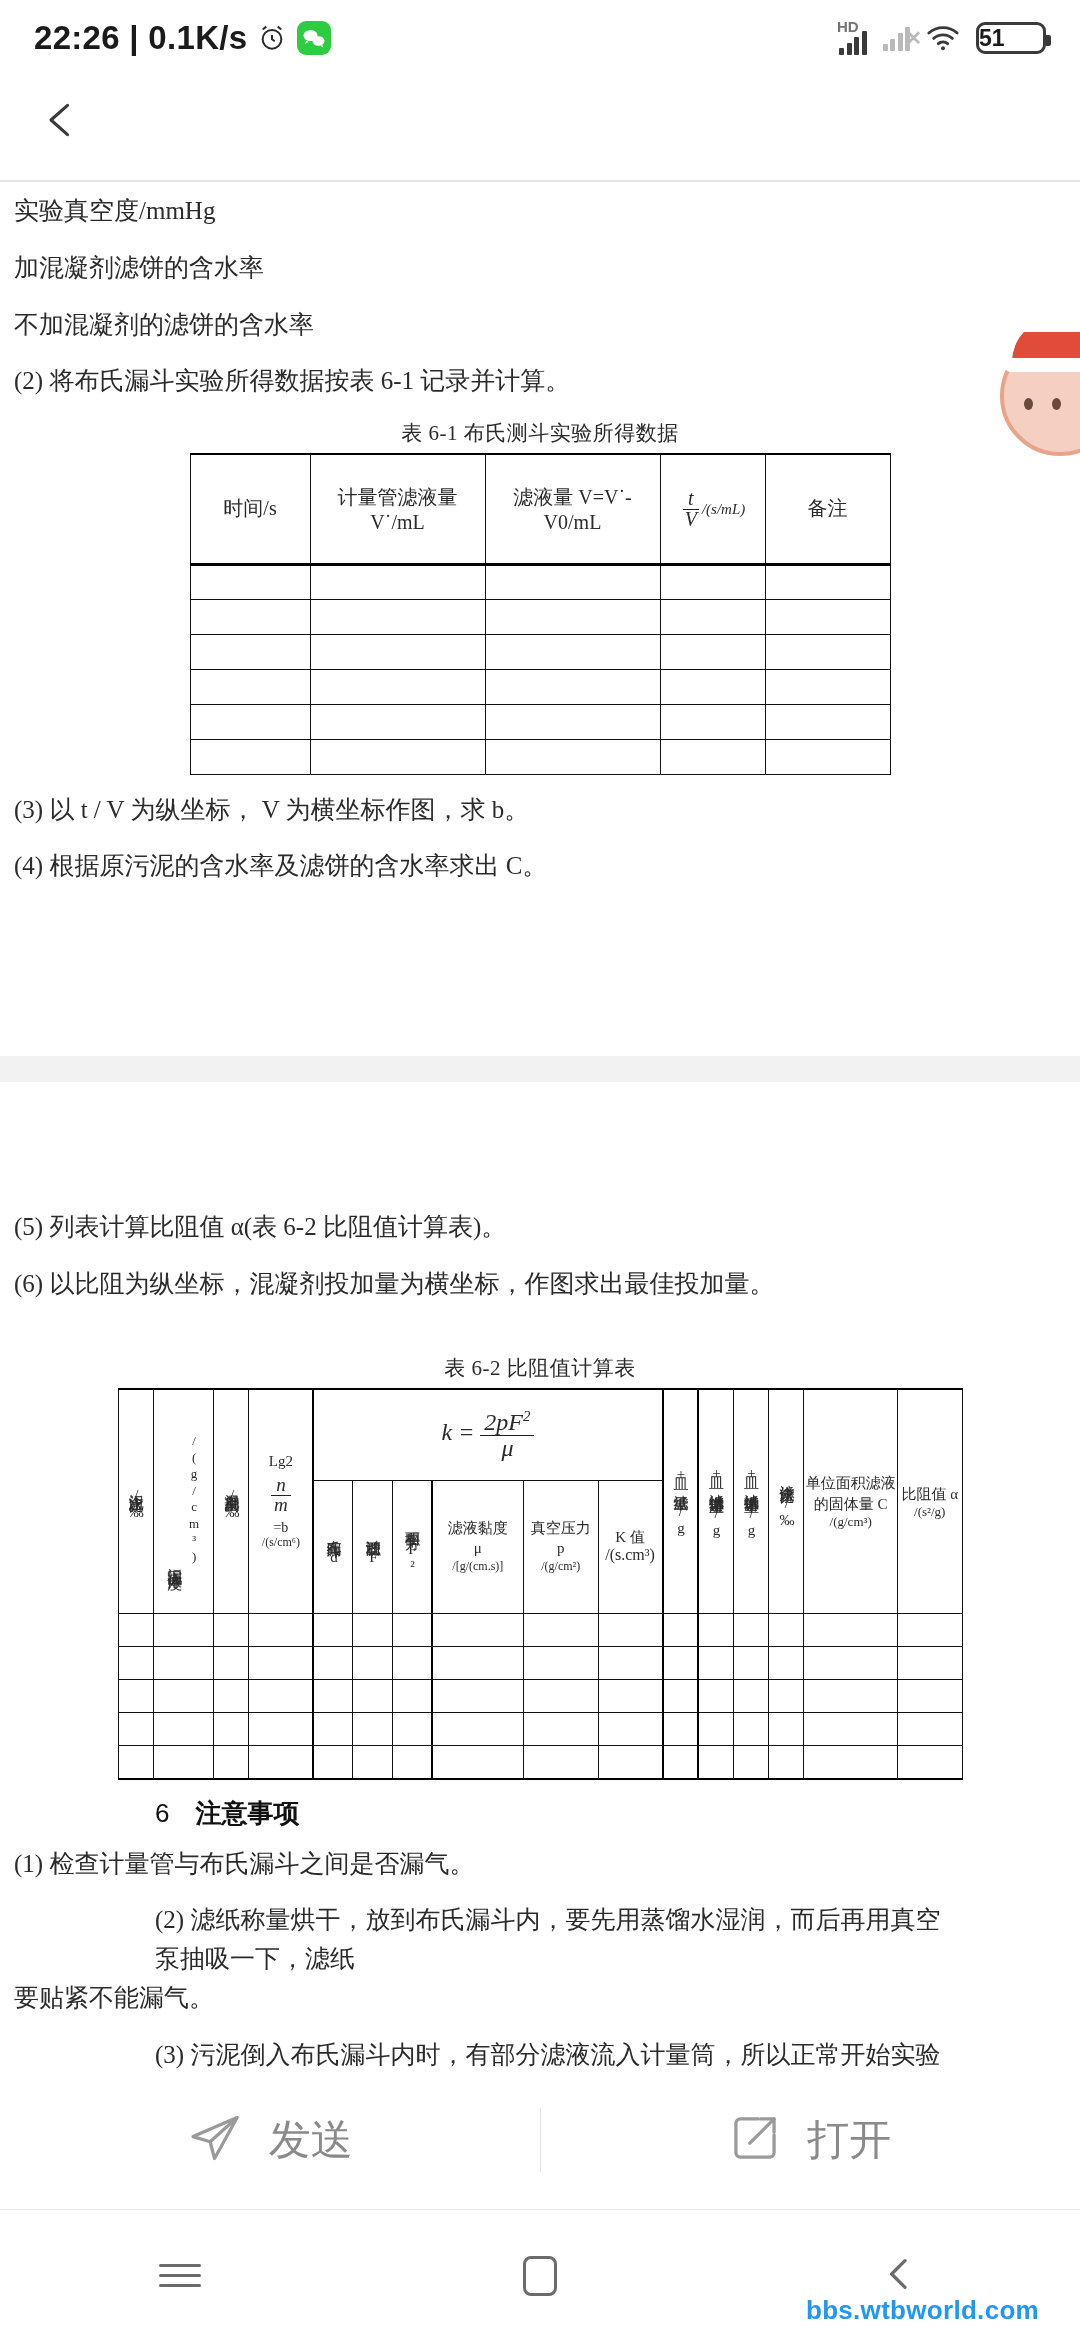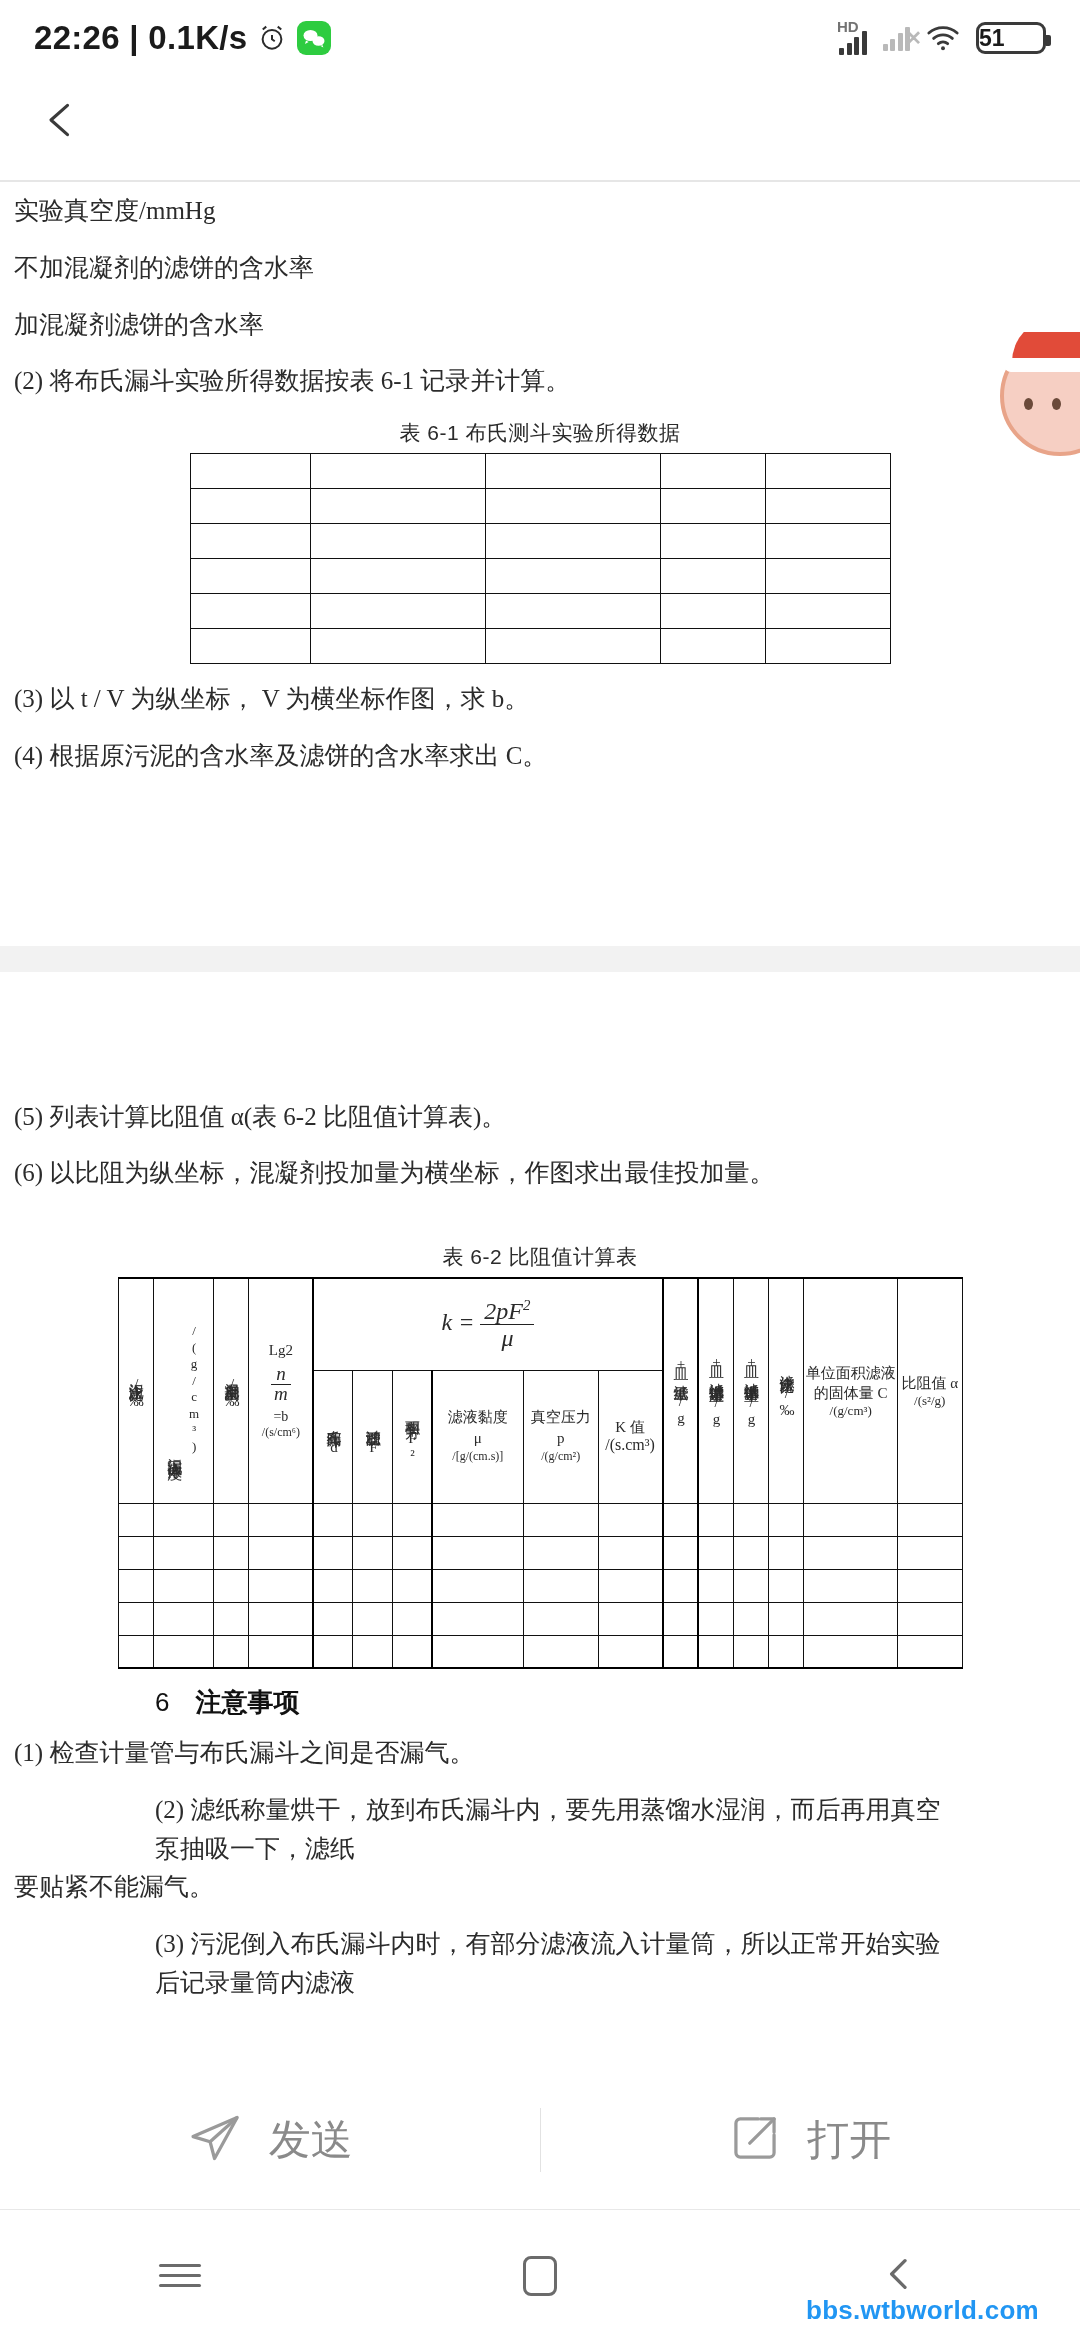--- a/index.html
+++ b/index.html
@@ -73,21 +73,21 @@
 
   .ptxt {
     font-family:"Liberation Serif","DejaVu Serif",serif;
     font-size:25px; color:#2b2b2b; line-height:1.55;
     padding-left:155px; padding-right:120px;
   }
   .lh { margin-bottom:18px;padding-left:14px; }
 
   
   .tbl-cap {
-    text-align:center; font-family:Liberation Sans, sans-serif;
+    text-align:center; font-family:Liberation Serif, serif;
     font-size:21px; color:#2b2b2b; margin:8px 0 6px 0; letter-spacing:.5px;
   }
   table.t61 {
     border-collapse:collapse; margin:0 auto; width:700px;
     table-layout:fixed;
   }
   table.t61 td {
     border:1px solid #111; height:35px; text-align:center; vertical-align:middle;
     font-size:20px; color:#2b2b2b;
   }
@@ -249,35 +249,47 @@
     <div class="page" style="padding-top:10px;padding-bottom:12px;">
       <div class="sticker">
         <div class="ball"></div>
           <div class="hat"></div>
           <div class="hat2"></div>
         <div class="eye" style="left:30px;top:66px"></div>
         <div class="eye" style="left:58px;top:66px"></div>
       </div>
 
       <div class="ptxt lh">实验真空度/mmHg</div>
+      <div class="ptxt lh">加混凝剂滤饼的含水率</div>
       <div class="ptxt lh">不加混凝剂的滤饼的含水率</div>
-      <div class="ptxt lh">加混凝剂滤饼的含水率</div>
       <div class="ptxt lh">(2)  将布氏漏斗实验所得数据按表  6-1  记录并计算。</div>
 
       <div class="tbl-cap">表 6-1   布氏测斗实验所得数据</div>
 
       <table class="t61">
         <colgroup>
             <col style="width:120px">
             <col style="width:175px">
             <col style="width:175px">
             <col style="width:105px">
             <col style="width:125px">
           </colgroup>
         <tbody>
+            <tr class="hdr">
+          <td class="first">时间/s</td>
+          <td class="first">计量管滤液量  V˙/mL</td>
+          <td class="first">滤液量  V=V˙-V0/mL</td>
+          <td class="first">
+            <span class="frac">
+              <span class="num">t</span><br>
+              <span class="den">V</span>
+            </span><span class="unit">/(s/mL)</span>
+          </td>
+          <td class="first">备注</td>
+        </tr>
         <tr>
               <td></td>
               <td></td>
               <td></td>
               <td></td>
               <td></td>
             </tr>
         <tr>
               <td></td>
               <td></td>

